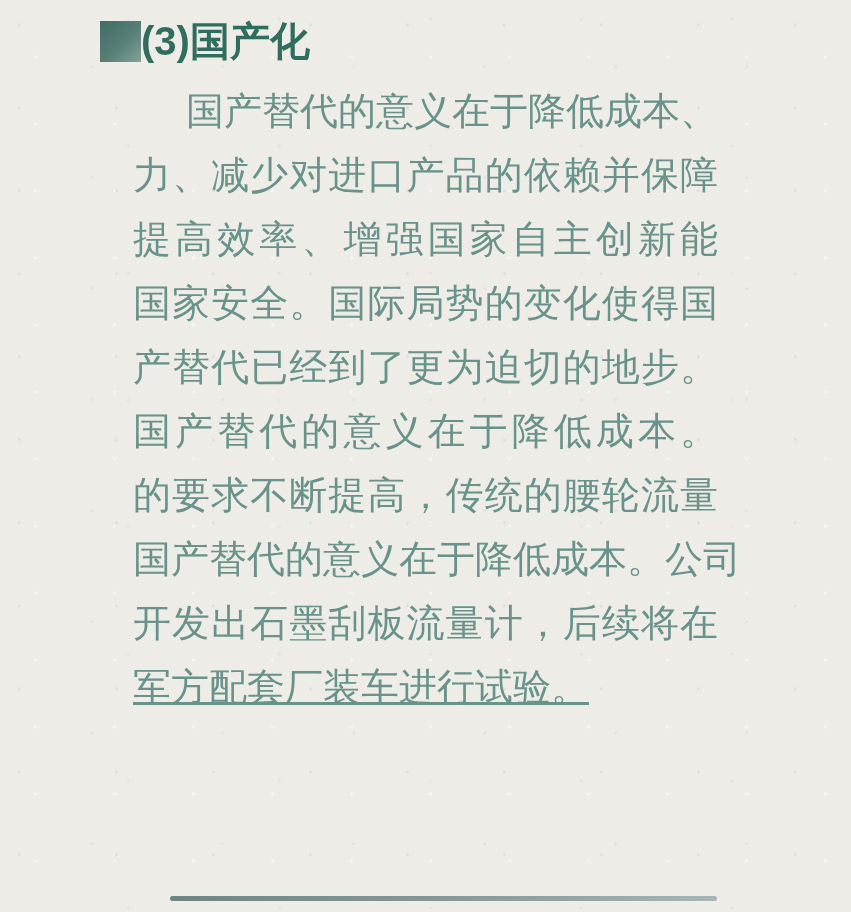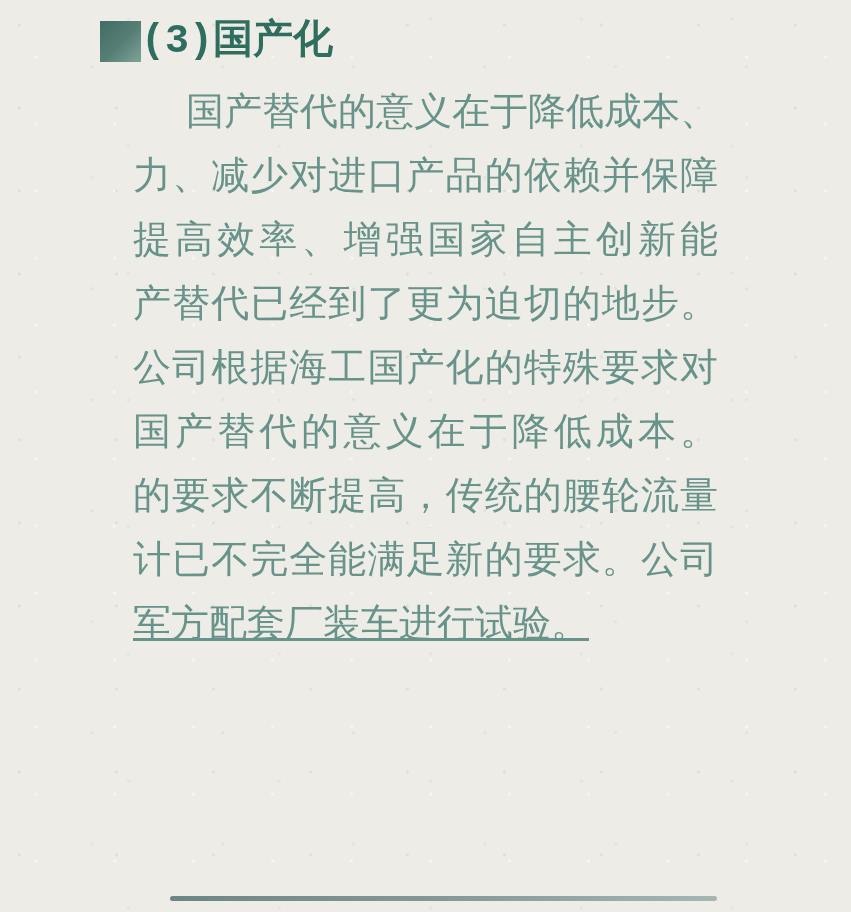--- a/index.html
+++ b/index.html
@@ -37,21 +37,20 @@
     flex: none;
     background: linear-gradient(135deg, #416d64 0%, #577f76 55%, #7fa49a 100%);
   }
   .heading-text {
     margin: 0;
     font-size: 40px;
     font-weight: 800;
     color: #2f6e5f;
     line-height: 41px;
     white-space: nowrap;
-    font-family: Liberation Mono, monospace;
   }
   .body-text {
     position: absolute;
     left: 133px;
     top: 79px;
     width: 585px;
     color: #68938a;
     font-size: 38px;
   }
   .t-line {
@@ -80,23 +79,24 @@
 
   <div class="heading">
     <span class="bullet"></span>
     <h2 class="heading-text">(3)国产化</h2>
   </div>
 
   <div class="body-text">
     <div class="t-line first">国产替代的意义在于降低成本、</div>
     <div class="t-line">力、减少对进口产品的依赖并保障</div>
     <div class="t-line">提高效率、增强国家自主创新能</div>
+    <div class="t-line">国家安全。国际局势的变化使得国</div>
     <div class="t-line">产替代已经到了更为迫切的地步。</div>
-    <div class="t-line">公司根据海工国产化的特殊要求对</div>
     <div class="t-line">国产替代的意义在于降低成本。</div>
     <div class="t-line">的要求不断提高，传统的腰轮流量</div>
-    <div class="t-line">计已不完全能满足新的要求。公司</div>
+    <div class="t-line">国产替代的意义在于降低成本。公司</div>
+    <div class="t-line">开发出石墨刮板流量计，后续将在</div>
     <div class="t-line last">军方配套厂装车进行试验。</div>
   </div>
 
   <div class="divider"></div>
 
 </div>
 
 </body></html>

